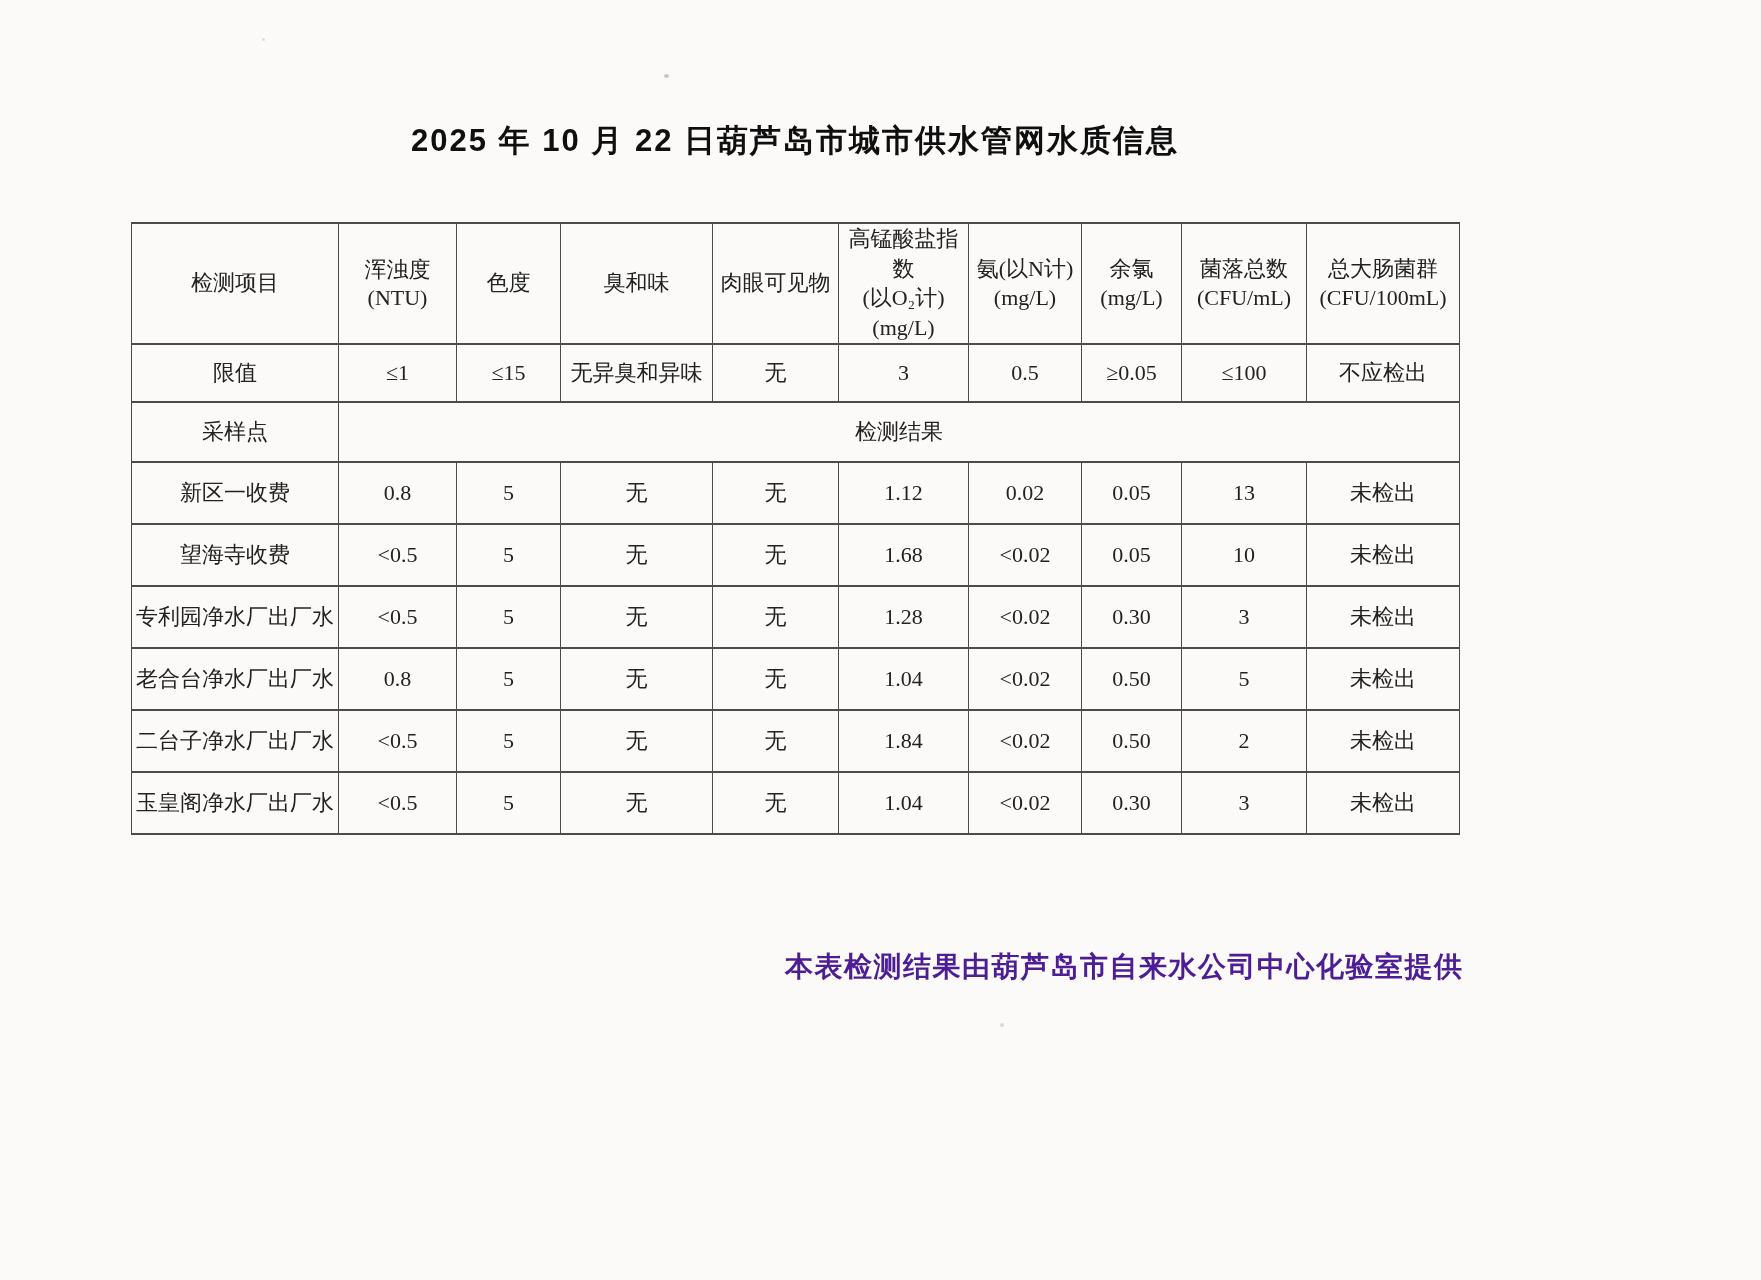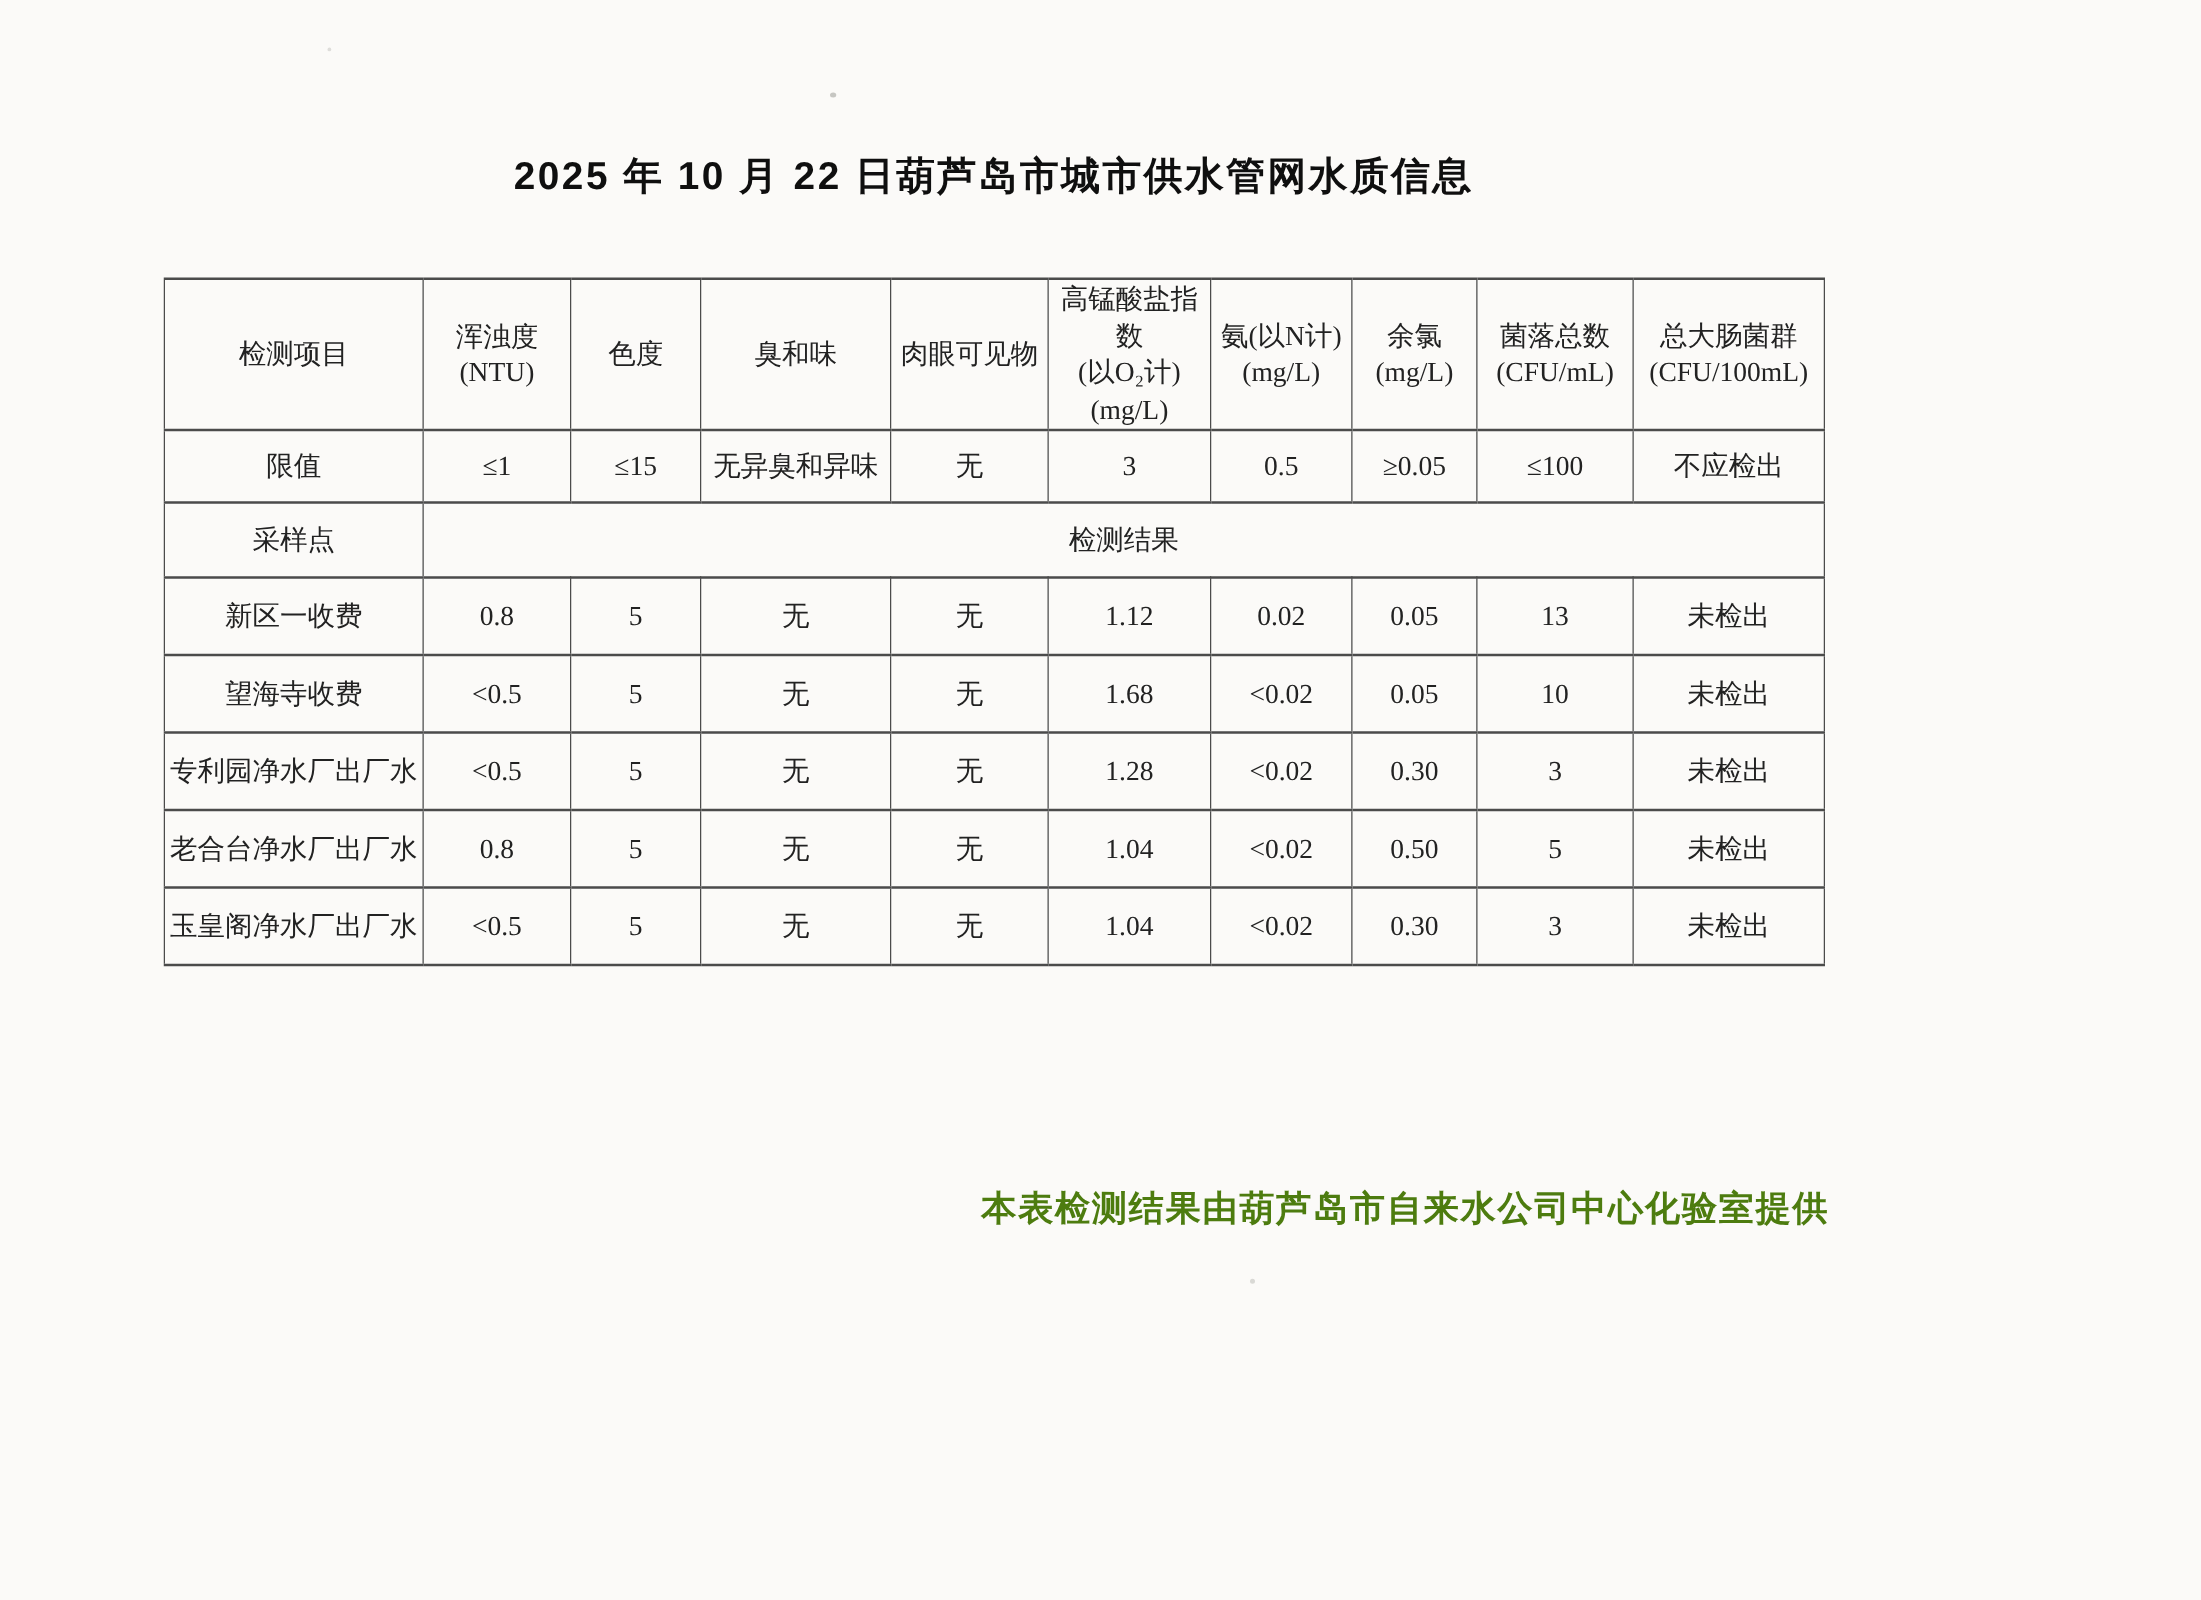--- a/index.html
+++ b/index.html
@@ -32,21 +32,21 @@
   }
   tr.hdr td { height:100px; font-size:22px; }
   tr.limit td { height:56px;margin-top:16px; }
   tr.sample td { height:58px; }
   tr.data td { height:60px; }
   .multi { white-space:pre-line; line-height:1.35; }
   .footer {
     position:absolute; top:948px; left:785px;
     font-family:"Liberation Sans", sans-serif;
     font-weight:700; font-size:28px; letter-spacing:1.5px;
-    color:#4d7c0f; white-space:nowrap;
+    color:#4c1d95; white-space:nowrap;
   }
   .speck { position:absolute; background:#9a9a96; border-radius:50%; opacity:.55; }
   .s1 { left:664px; top:74px;  width:5px; height:4px; }
   .s2 { left:1000px; top:1023px; width:4px; height:4px; opacity:.35; }
   .s3 { left:262px; top:38px;  width:3px; height:3px; opacity:.3; }
 </style>
 </head>
 <body>
 
 <div class="title">2025 年 10 月 22 日葫芦岛市城市供水管网水质信息</div>
@@ -142,20 +142,32 @@
       <td>5</td>
       <td>无</td>
       <td>无</td>
       <td>1.04</td>
       <td>&lt;0.02</td>
       <td>0.50</td>
       <td>5</td>
       <td>未检出</td>
     </tr>
     <tr class="data">
+      <td>二台子净水厂出厂水</td>
+      <td>&lt;0.5</td>
+      <td>5</td>
+      <td>无</td>
+      <td>无</td>
+      <td>1.84</td>
+      <td>&lt;0.02</td>
+      <td>0.50</td>
+      <td>2</td>
+      <td>未检出</td>
+    </tr>
+    <tr class="data">
       <td>玉皇阁净水厂出厂水</td>
       <td>&lt;0.5</td>
       <td>5</td>
       <td>无</td>
       <td>无</td>
       <td>1.04</td>
       <td>&lt;0.02</td>
       <td>0.30</td>
       <td>3</td>
       <td>未检出</td>

